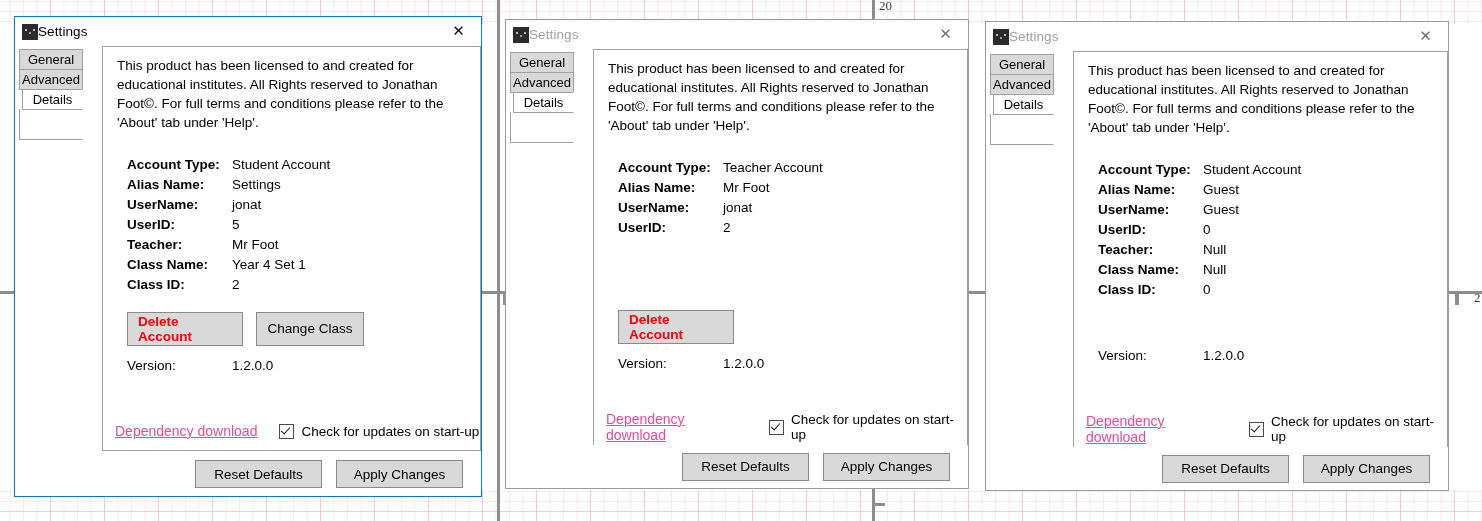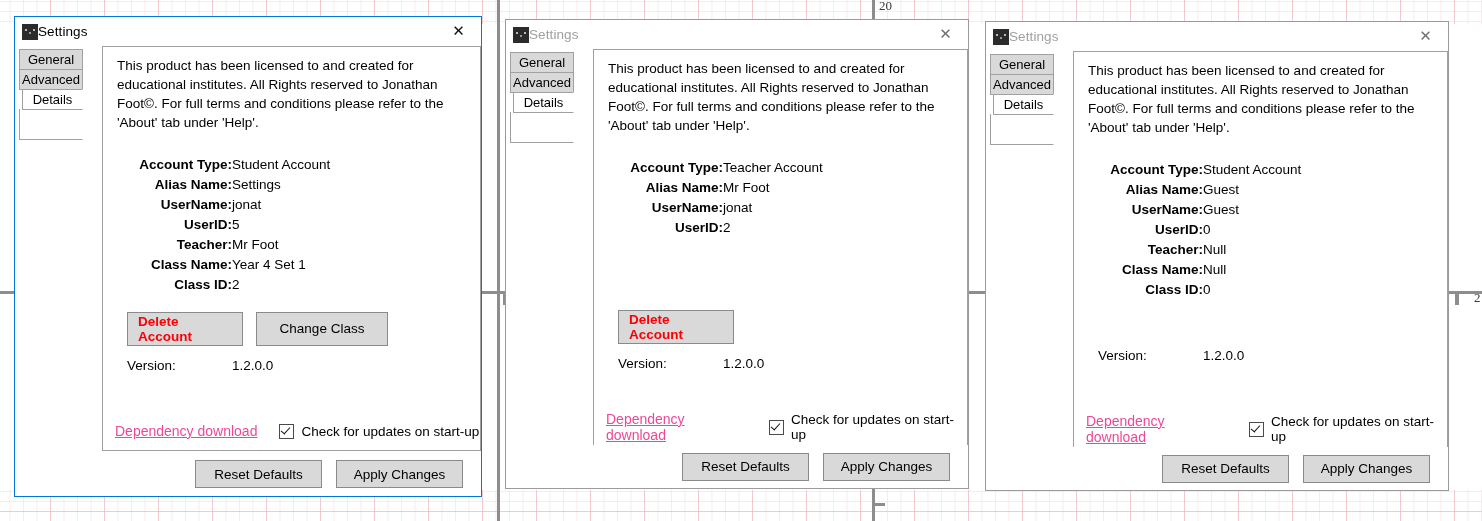--- a/index.html
+++ b/index.html
@@ -181,21 +181,20 @@
   .blurb {
     padding: 9px 14px 0 14px;
     line-height: 1.42;
     font-size: 13.5px;
     color: #000;
   }
 
   
   .details {
     margin: 22px 0 17px 24px;
-    text-align: right;
   }
   .drow {
     display: flex;
     height: 20px;
     align-items: center;
   }
   .dkey {
     width: 105px;
     flex: 0 0 105px;
     font-weight: bold;
@@ -217,21 +216,21 @@
     font-family: "Liberation Sans", sans-serif;
     height: 22px;
     display: flex;
     align-items: center;
     justify-content: center;
     color: #000;
     padding: 16px 10px;
   }
   .btn.danger { color: #fb0007; font-weight: bold; }
   .btn.w-delete { width: 116px; }
-  .btn.w-change { width: 132px; }
+  .btn.w-change { width: 108px; }
 
   .versionrow {
     margin: 10px 0 0 24px;
     display: flex;
     height: 20px;
     align-items: center;
   }
   .versionrow .dkey { font-weight: normal; }
 
   

